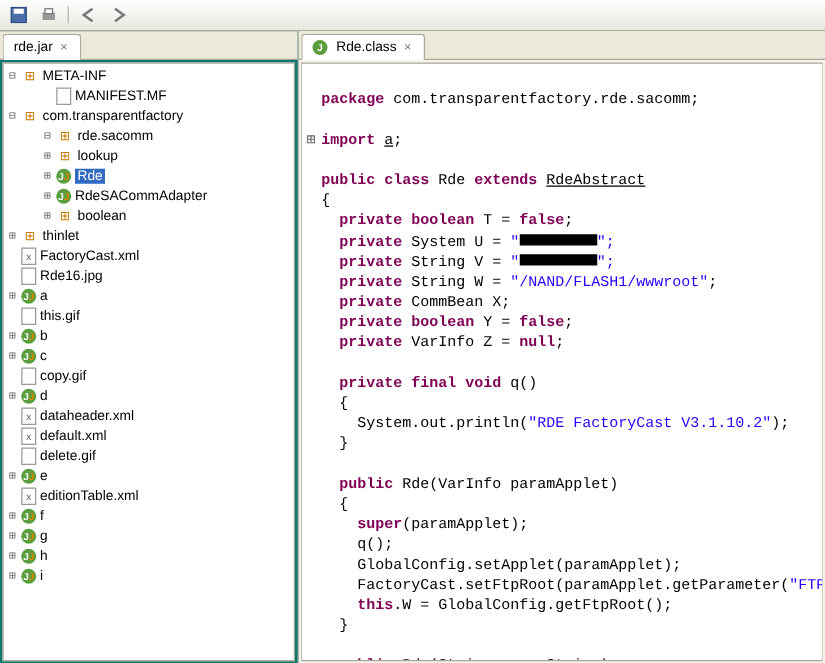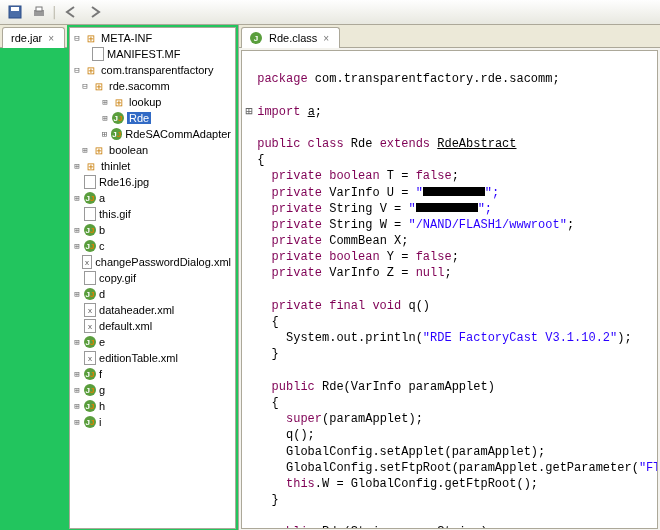--- a/index.html
+++ b/index.html
@@ -1,45 +1,45 @@
 <!DOCTYPE html>
 <html><head>
 <meta charset="utf-8">
 <style>
 body { margin:0; font-family:Tahoma,Arial,sans-serif; font-size:11px; background:#ece9d8; color:#000; }
 .toolbar { height:24px; background:linear-gradient(#fefefe,#e8e8e0); border-bottom:1px solid #aca899; display:flex; align-items:center; padding:0 4px; gap:2px; }
 .toolbar .btn, .toolbar .sep { width:22px; height:20px; display:flex; align-items:center; justify-content:center; cursor:pointer; }
 .toolbar .sep { width:6px; color:#aca899; cursor:default; }
 .main { display:flex; height:506px; }
-.left-pane { width:238px; border-right:1px solid #aca899; display:flex; flex-direction:row; background:#22c55e; min-width:238px; }
+.left-pane { width:238px; border-right:1px solid #aca899; display:flex; flex-direction:column; background:#0f766e; min-width:238px; }
 .right-pane { flex:1; display:flex; flex-direction:column; background:#f4f3ee; overflow:hidden;}
 .tab-strip { height:22px; display:flex; align-items:flex-end; padding-left:2px; gap:0; background:#ece9d8; border-bottom:1px solid #aca899; }
 .tab { height:20px; padding:0 8px; display:flex; align-items:center; gap:4px; background:#f8f8f4; border:1px solid #aca899; border-bottom:none; border-radius:3px 3px 0 0; font-size:11px; cursor:pointer; margin-right:2px; position:relative; top:1px; }
 .tab.active { background:#fff; }
 .tab .x { color:#777; font-size:10px; padding:0 2px; cursor:pointer; }
 .tree { flex:1; overflow:auto; background:#fff; border:1px solid #aca899; margin:2px; padding:2px 0; }
 .code-wrap { flex:1; margin:2px; border:1px solid #aca899; background:#fff; overflow:auto; padding:4px 0 4px 8px; position:relative; }
 .code { font-family:"Courier New",monospace; font-size:12px; white-space:pre; line-height:1.35; }
-.kw { color:#7f0055; font-weight:normal; }
+.kw { color:#7f0055; font-weight:bold; }
 .str { color:#2a00ff; }
 .pkg { color:#000; }
 .underline { text-decoration:underline; }
 .redact { background:#000; color:#000; display:inline-block; width:62px; height:9px; }
 .gutter-plus { position:absolute; left:2px; color:#666; width:10px; text-align:center; cursor:pointer; }
 .node { display:flex; align-items:center; height:16px; padding-right:4px; white-space:nowrap; cursor:pointer; }
 .tw { width:14px; text-align:center; color:#666; font-size:9px; font-family:monospace; cursor:pointer; }
 .tw.leaf { color:transparent; }
 .ico { width:14px; height:14px; margin-right:3px; display:inline-flex; align-items:center; justify-content:center; font-size:10px; }
 .ico.pkg { color:#c77a00; }
 .ico.class { background:#5a9e3d; color:#fff; width:12px; height:12px; border-radius:6px; font-weight:bold; font-size:8px;}
 .ico.file { background:#fff; border:1px solid #999; width:10px; height:12px; position:relative;}
 .ico.x::after{content:"x";color:#555;font-size:8px;}
 .ico.j::after{content:"J";color:#e08000;font-weight:bold;font-size:8px;}
 .lbl.sel { background:#316ac5; color:#fff; padding:0 2px; }
-.d0{padding-left:0} .d1{padding-left:8px} .d2{padding-left:28px}
+.d0{padding-left:0} .d1{padding-left:28px} .d2{padding-left:28px}
 </style>
 </head>
 <body>
 
 <div class="toolbar">
   <span class="btn">
       <svg width="14" height="14">
         <rect x="1" y="1" width="12" height="12" fill="#4a6da7" stroke="#2a4d87"></rect>
         <rect x="3" y="2" width="8" height="4" fill="#fff"></rect>
       </svg>
@@ -112,20 +112,25 @@
           <span class="ico pkg">⊞</span>
           <span class="lbl">boolean</span>
         </div>
         <div class="node d0">
           <span class="tw">⊞</span>
           <span class="ico pkg">⊞</span>
           <span class="lbl">thinlet</span>
         </div>
         <div class="node d0">
           <span class="tw leaf">·</span>
+          <span class="ico file x"></span>
+          <span class="lbl">FactoryCast.xml</span>
+        </div>
+        <div class="node d0">
+          <span class="tw leaf">·</span>
           <span class="ico file"></span>
           <span class="lbl">Rde16.jpg</span>
         </div>
         <div class="node d0">
           <span class="tw">⊞</span>
           <span class="ico class j">J</span>
           <span class="lbl">a</span>
         </div>
         <div class="node d0">
           <span class="tw leaf">·</span>
@@ -137,42 +142,42 @@
           <span class="ico class j">J</span>
           <span class="lbl">b</span>
         </div>
         <div class="node d0">
           <span class="tw">⊞</span>
           <span class="ico class j">J</span>
           <span class="lbl">c</span>
         </div>
         <div class="node d0">
           <span class="tw leaf">·</span>
-          <span class="ico file x"></span>
-          <span class="lbl">changePasswordDialog.xml</span>
-        </div>
-        <div class="node d0">
-          <span class="tw leaf">·</span>
           <span class="ico file"></span>
           <span class="lbl">copy.gif</span>
         </div>
         <div class="node d0">
           <span class="tw">⊞</span>
           <span class="ico class j">J</span>
           <span class="lbl">d</span>
         </div>
         <div class="node d0">
           <span class="tw leaf">·</span>
           <span class="ico file x"></span>
           <span class="lbl">dataheader.xml</span>
         </div>
         <div class="node d0">
           <span class="tw leaf">·</span>
           <span class="ico file x"></span>
           <span class="lbl">default.xml</span>
+        </div>
+        <div class="node d0">
+          <span class="tw leaf">·</span>
+          <span class="ico file"></span>
+          <span class="lbl">delete.gif</span>
         </div>
         <div class="node d0">
           <span class="tw">⊞</span>
           <span class="ico class j">J</span>
           <span class="lbl">e</span>
         </div>
         <div class="node d0">
           <span class="tw leaf">·</span>
           <span class="ico file x"></span>
           <span class="lbl">editionTable.xml</span>
@@ -210,38 +215,38 @@
     </div>
     <div class="code-wrap">
 <div class="code">
  <span class="kw">package</span><span> com.transparentfactory.rde.sacomm;</span>
 
 <span class="gutter-plus">⊞</span> <span class="kw">import</span><span> </span><span class="underline">a</span><span>;</span>
 
  <span class="kw">public class</span><span> Rde </span><span class="kw">extends</span><span> </span><span class="underline">RdeAbstract</span>
  <span>{</span>
  <span class="kw">  private boolean</span><span> T = </span><span class="kw">false</span><span>;</span>
- <span class="kw">  private</span><span> VarInfo U = </span><span class="str">"</span><span class="redact"></span><span class="str">";</span>
+ <span class="kw">  private</span><span> System U = </span><span class="str">"</span><span class="redact"></span><span class="str">";</span>
  <span class="kw">  private</span><span> String V = </span><span class="str">"</span><span class="redact"></span><span class="str">";</span>
  <span class="kw">  private</span><span> String W = </span><span class="str">"/NAND/FLASH1/wwwroot"</span><span>;</span>
  <span class="kw">  private</span><span> CommBean X;</span>
  <span class="kw">  private boolean</span><span> Y = </span><span class="kw">false</span><span>;</span>
  <span class="kw">  private</span><span> VarInfo Z = </span><span class="kw">null</span><span>;</span>
 
  <span class="kw">  private final void</span><span> q()</span>
  <span>  {</span>
  <span>    System.out.println(</span><span class="str">"RDE FactoryCast V3.1.10.2"</span><span>);</span>
  <span>  }</span>
 
  <span class="kw">  public</span><span> Rde(VarInfo paramApplet)</span>
  <span>  {</span>
  <span class="kw">    super</span><span>(paramApplet);</span>
  <span>    q();</span>
  <span>    GlobalConfig.setApplet(paramApplet);</span>
- <span>    GlobalConfig.setFtpRoot(paramApplet.getParameter(</span><span class="str">"FTP_ROOT"</span>
+ <span>    FactoryCast.setFtpRoot(paramApplet.getParameter(</span><span class="str">"FTP_ROOT"</span>
  <span class="kw">    this</span><span>.W = GlobalConfig.getFtpRoot();</span>
  <span>  }</span>
 
  <span class="kw">  public</span><span> Rde(String paramString)</span>
  
  
  
  
  
  

